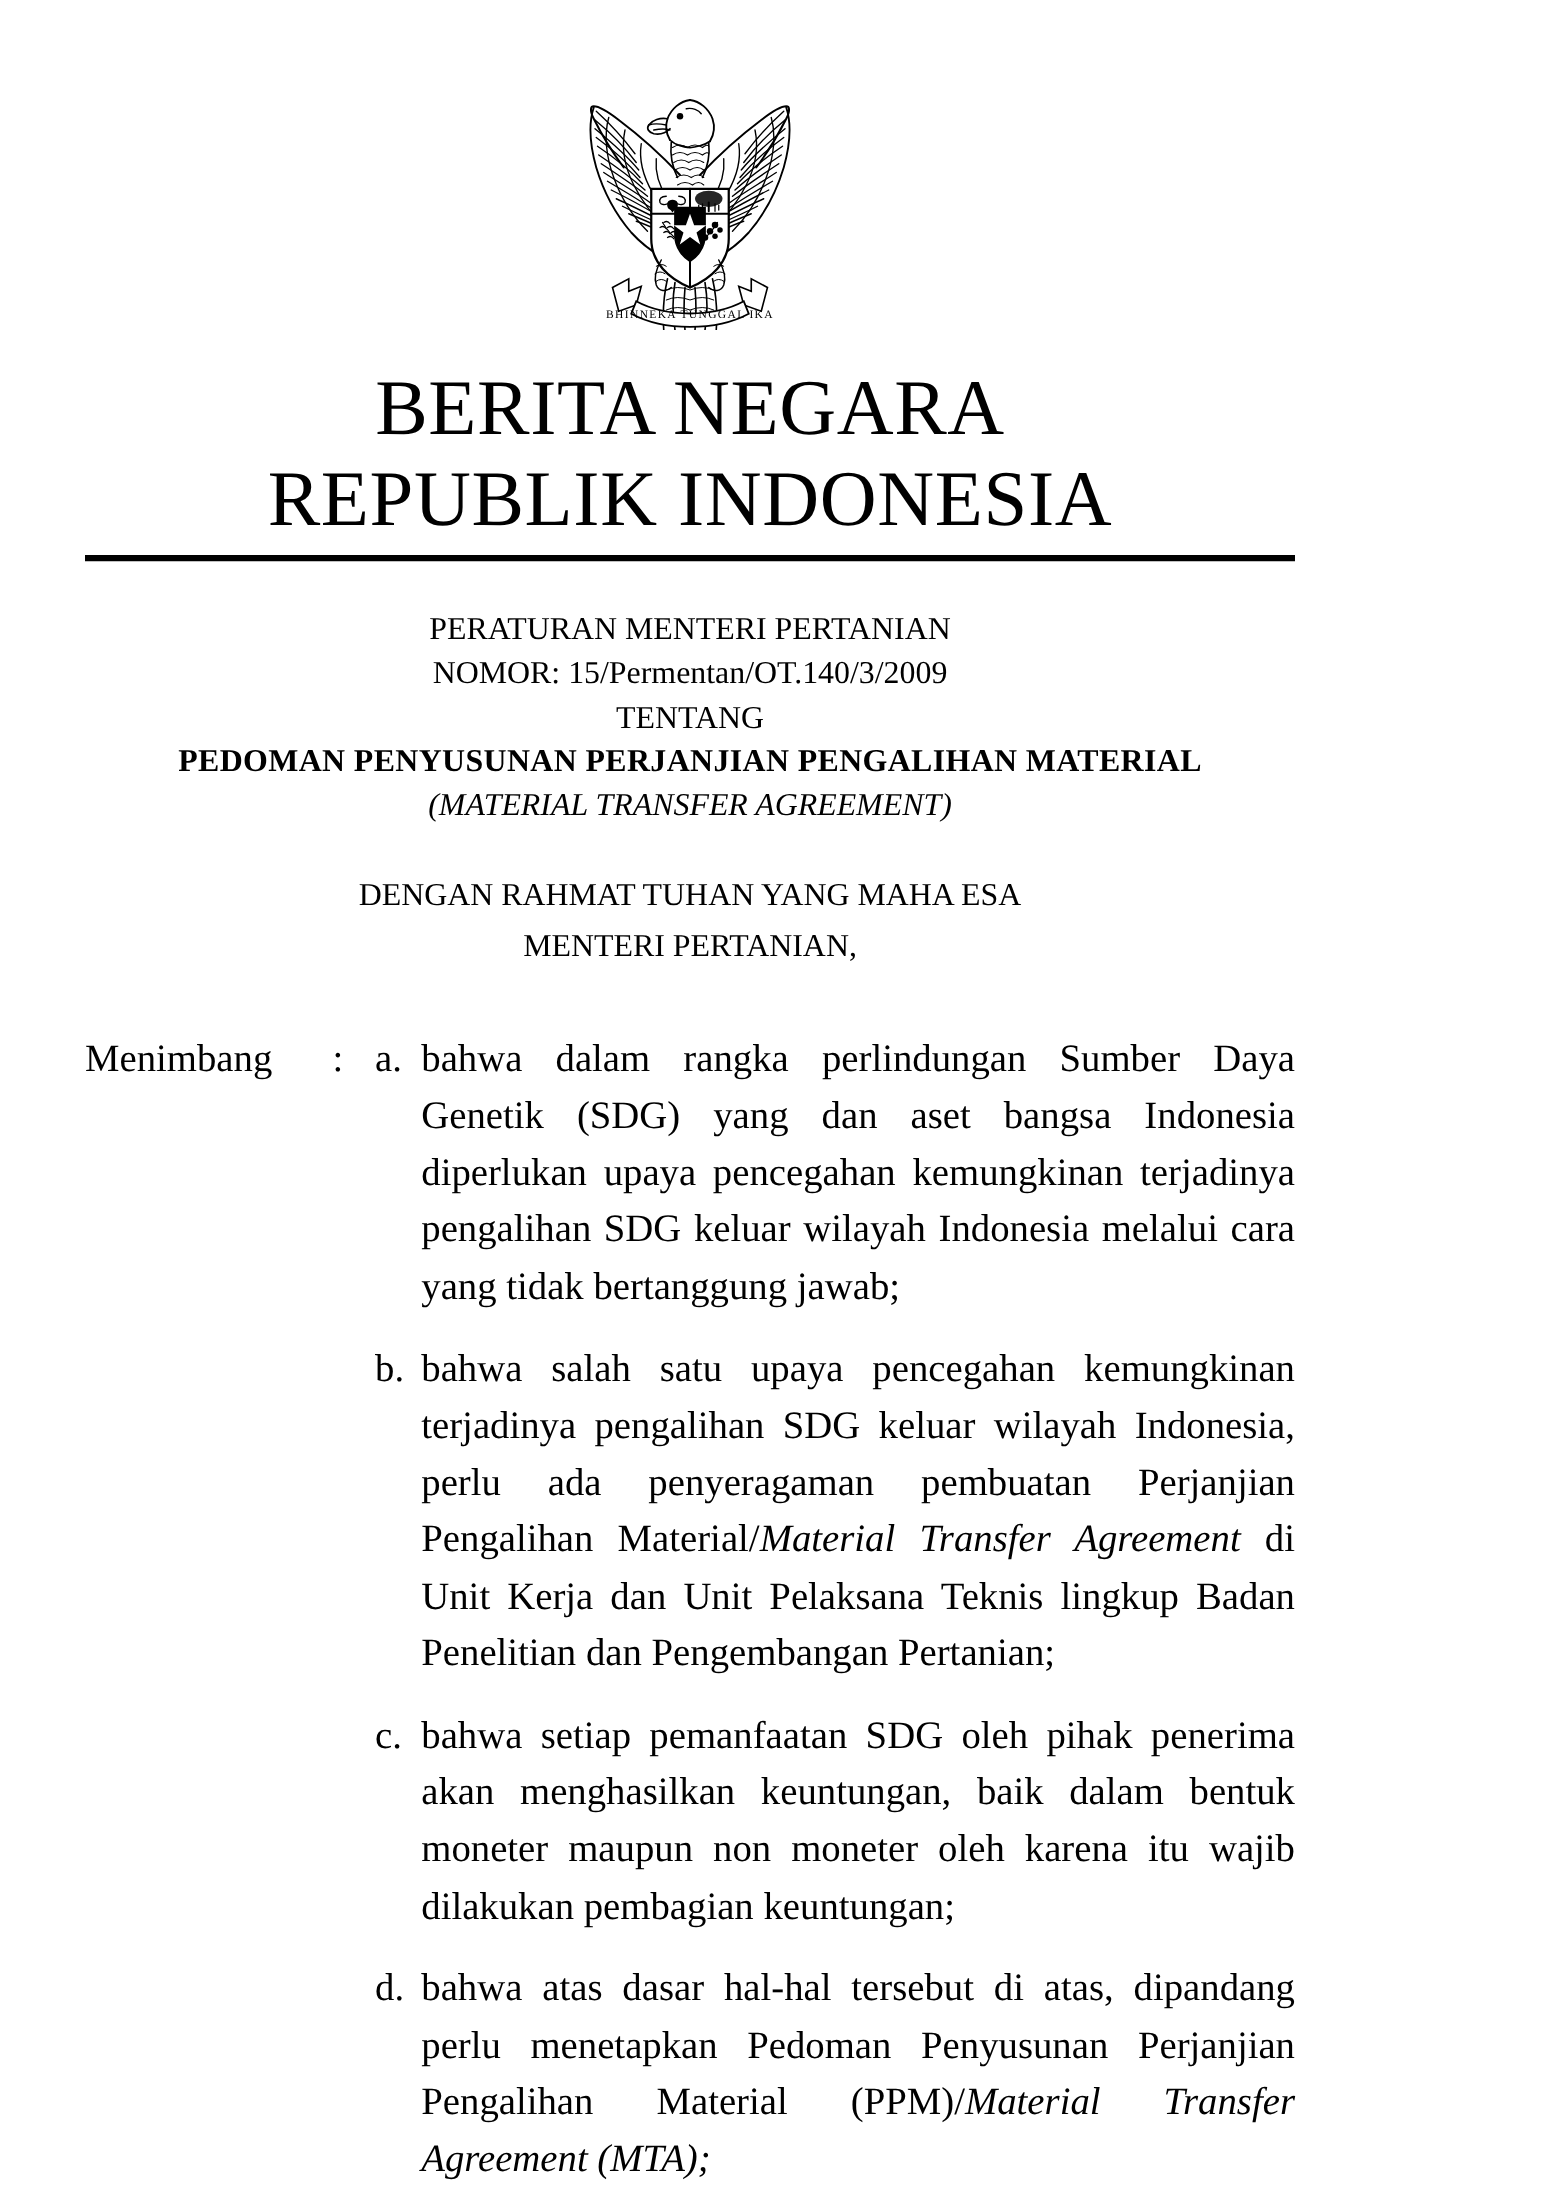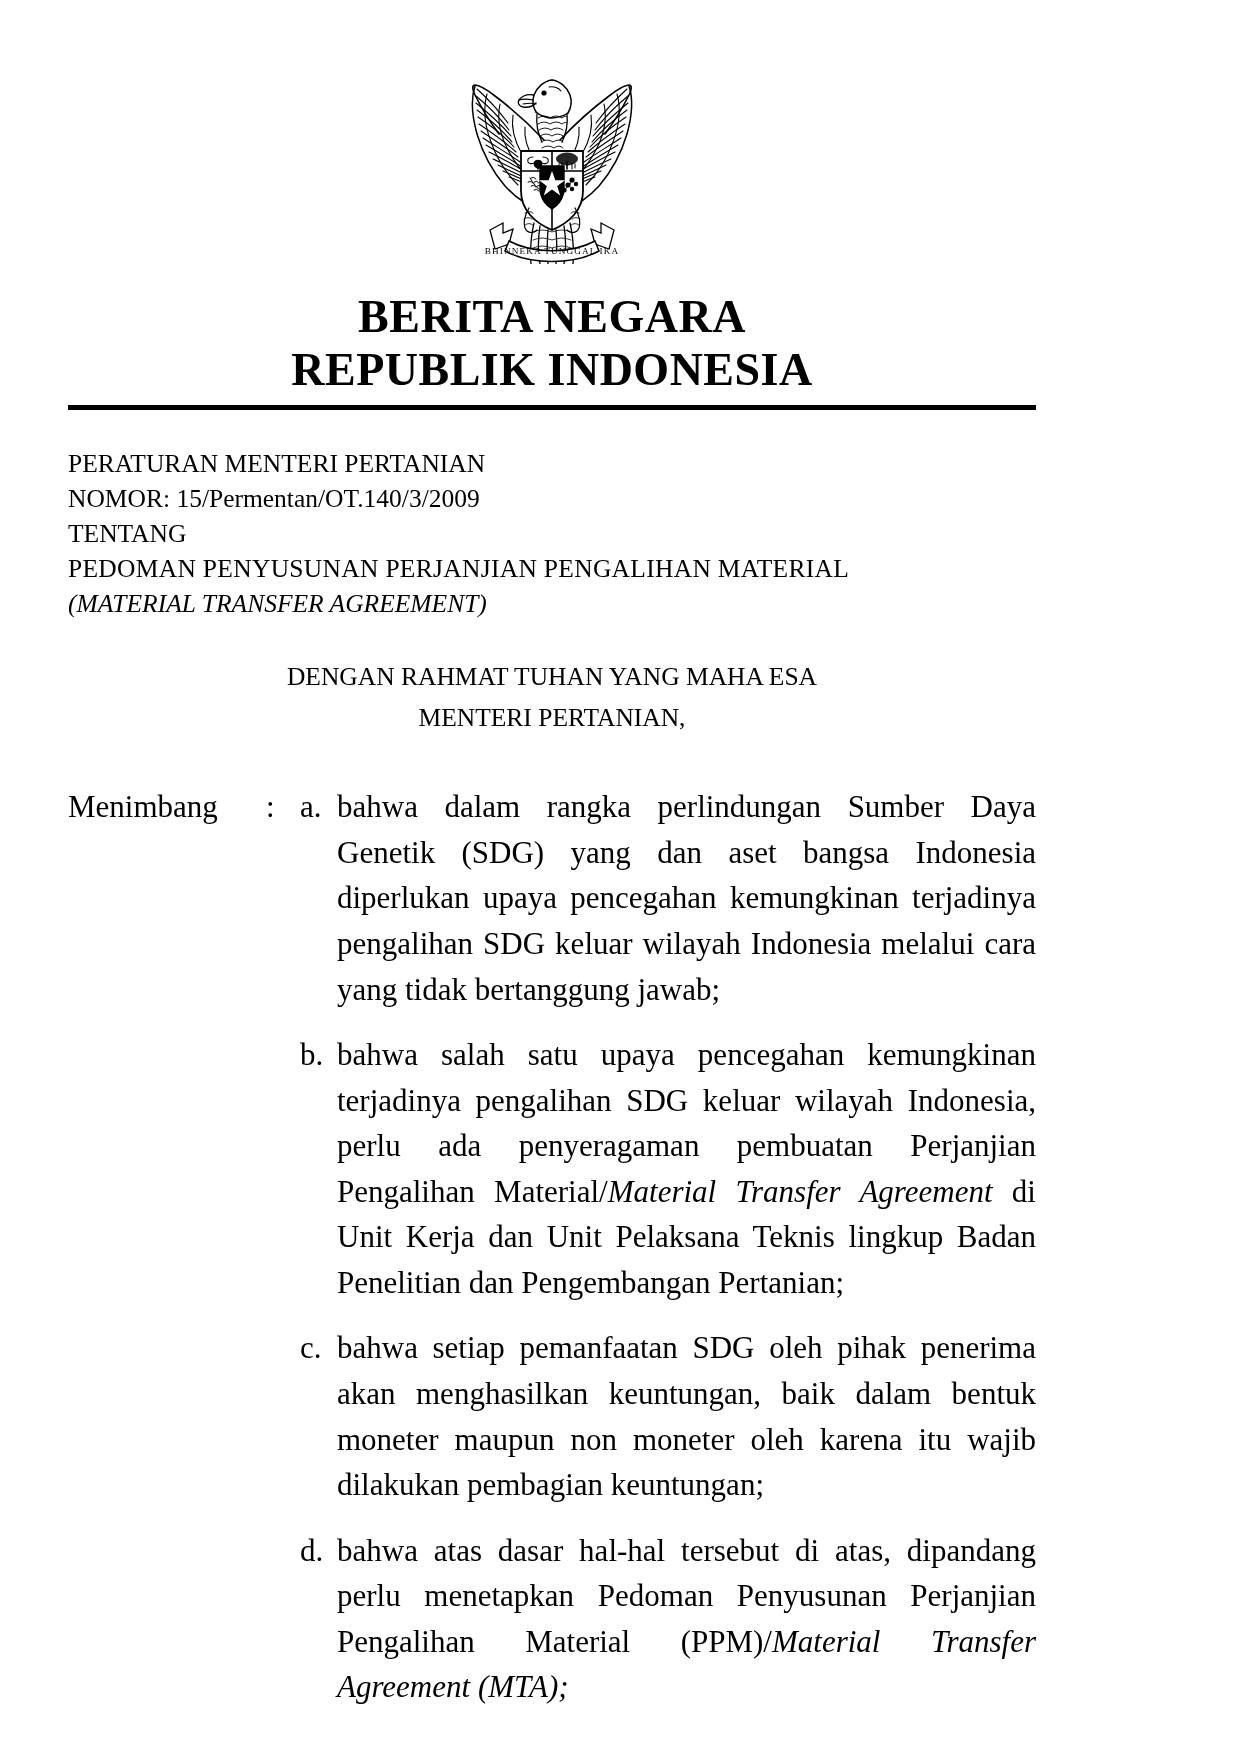--- a/index.html
+++ b/index.html
@@ -35,22 +35,22 @@
     height: 206px;
     display: block;
   }
 
   
   .masthead {
     text-align: center;
     margin-top: 26px;
   }
   .masthead .line {
-    font-size: 46px;
-    font-weight: bold;
+    font-size: 63px;
+    font-weight: normal;
     letter-spacing: 0.5px;
     line-height: 1.16;
     white-space: nowrap;
   }
 
   .rule {
     border: 0;
     border-top: 5px solid #000;
     margin: 8px 0 0 0;
     height: 0;
@@ -78,31 +78,32 @@
   .header-row .subject .sline {
     display: block;
   }
   .header-row .subject .sline.j {
     text-align: justify;
     text-align-last: justify;
   }
 
   
   .title-block {
-    text-align: left;
+    text-align: center;
     margin-top: 36px;
     font-size: 25.5px;
     line-height: 1.38;
   }
   .title-block .t {
     display: block;
     white-space: nowrap;
   }
   .title-block .t.wide {
     letter-spacing: 0.3px;
+    font-weight: bold;
   }
   .title-block .t.ital {
     font-style: italic;
   }
 
   .esa-block {
     text-align: center;
     margin-top: 34px;
     font-size: 25.5px;
     line-height: 1.62;

